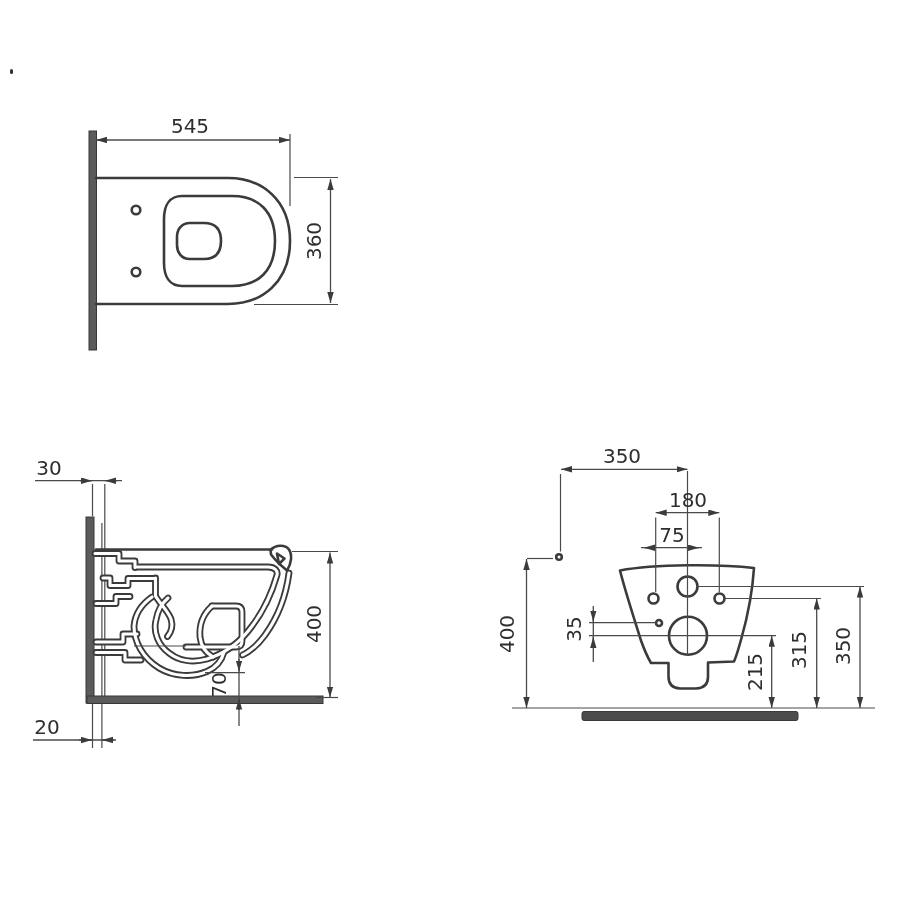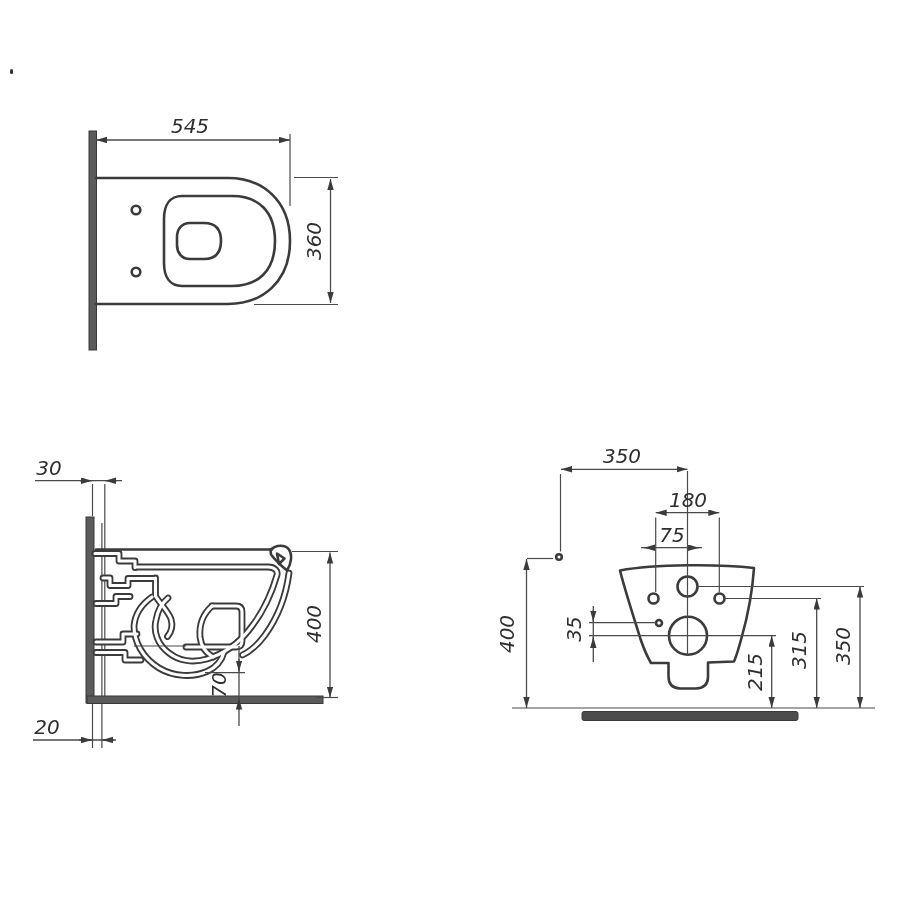--- a/index.html
+++ b/index.html
@@ -1,17 +1,17 @@
 <!DOCTYPE html>
 <html style="--line: #3b3b3b; --dim: #4a4a4a; --text: #2e2e2e; --wall: #5b5b5b; --slab: #4c4c4c;"><head>
 <meta charset="utf-8">
 <style>
   html,body{margin:0;padding:0;background:#ffffff;}
   .canvas{position:relative;width:900px;height:900px;background:#fff;overflow:hidden;
-          font-family:"DejaVu Sans","Liberation Sans",sans-serif;font-style:italic;}
+          font-family:"DejaVu Sans","Liberation Sans",sans-serif;}
   svg{position:absolute;left:0;top:0;}
   .outline{stroke:var(--line,#3b3b3b);stroke-width:2.6;fill:none;stroke-linecap:round;stroke-linejoin:round;}
   .shell-dark{stroke:var(--line,#3b3b3b);stroke-width:6.8;fill:none;stroke-linecap:round;stroke-linejoin:round;}
   .shell-white{stroke:#ffffff;stroke-width:3.1;fill:none;stroke-linecap:round;stroke-linejoin:round;}
   .thin{stroke:var(--dim,#4a4a4a);stroke-width:1.2;fill:none;}
   .dimline{stroke:var(--dim,#4a4a4a);stroke-width:1.3;fill:none;}
   .solidgray{fill:var(--wall,#5b5b5b);stroke:#383838;stroke-width:1;}
   .slab{fill:var(--slab,#4c4c4c);stroke:#3a3a3a;stroke-width:1;}
   .dimtext{font-size:20px;fill:var(--text,#2e2e2e);text-anchor:middle;}
   .stray{position:absolute;left:10px;top:69px;width:3px;height:5px;background:#333;border-radius:2px;}

